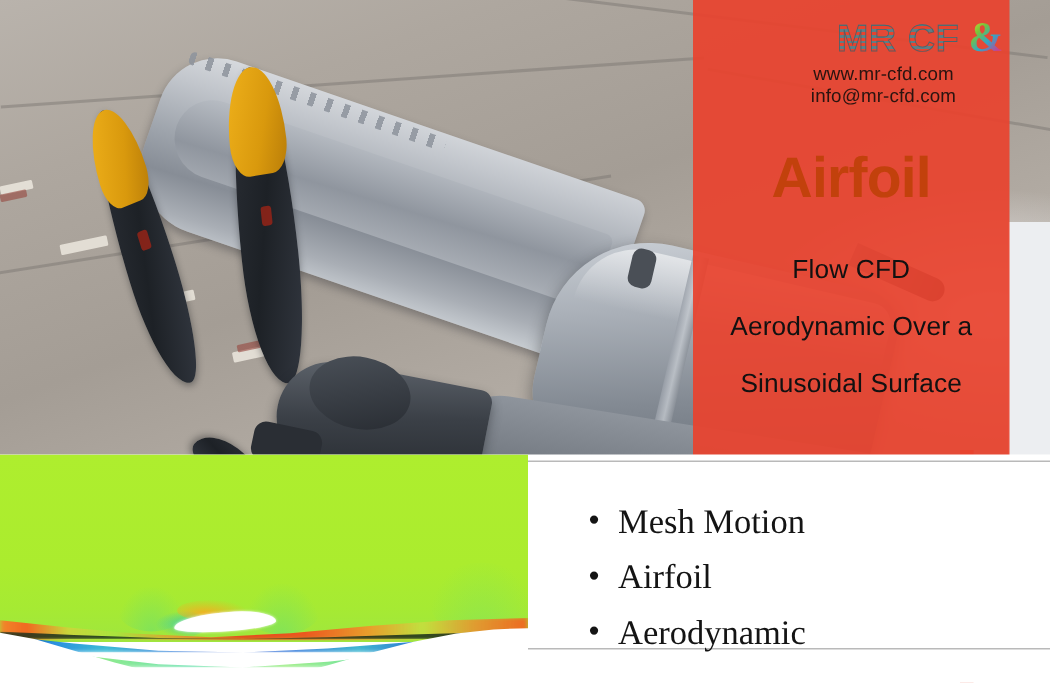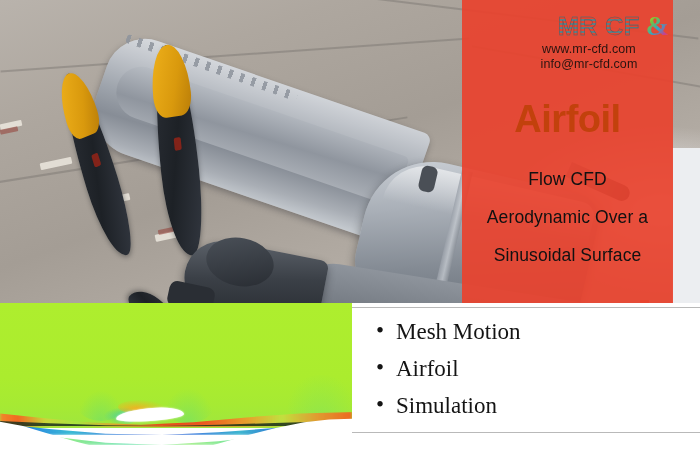--- a/index.html
+++ b/index.html
@@ -146,21 +146,21 @@
 
   
   .wall{position:absolute;left:-2px;top:112px;width:356px;height:46px;background:#ffffff;
         clip-path:polygon(0 14%,7% 24%,14% 40%,22% 58%,30% 74%,38% 84%,46% 86%,54% 78%,
                           62% 62%,70% 44%,78% 28%,86% 16%,93% 10%,100% 8%,100% 100%,0 100%);}
 
   
   .bullets{position:absolute;left:352px;top:303px;width:348px;height:152px;background:#ffffff;}
   .rule-top{position:absolute;left:352px;top:307px;width:348px;height:1px;background:#b9b9b9;}
   .rule-bot{position:absolute;left:352px;top:432px;width:348px;height:1px;background:#b9b9b9;}
-  .bullet-list{position:absolute;left:372px;top:313px;margin:0;padding:0 0 0 24px;list-style:none;}
+  .bullet-list{position:absolute;left:372px;top:313px;margin:16px;padding:0 0 0 24px;list-style:none;}
   .bullet-list li{font-family:"Liberation Serif",serif;font-size:23px;line-height:37px;color:#141414;position:relative;}
   .bullet-list li:before{content:"\2022";position:absolute;left:-20px;top:-1px;font-size:23px;color:#141414;}
 
   
   .pale{position:absolute;left:672px;top:148px;width:28px;height:156px;background:#eceef1;}
 </style>
 </head>
 <body>
 
 <div id="poster">
@@ -245,16 +245,16 @@
     <div class="band-green"></div>
     <div class="wall"></div>
   </div>
 
   <div class="bullets"></div>
   <div class="rule-top"></div>
   <div class="rule-bot"></div>
   <ul class="bullet-list">
     <li>Mesh Motion</li>
     <li>Airfoil</li>
-    <li>Simulation</li>
+    <li>Aerodynamic</li>
   </ul>
 
 </div>
 
 </body></html>

